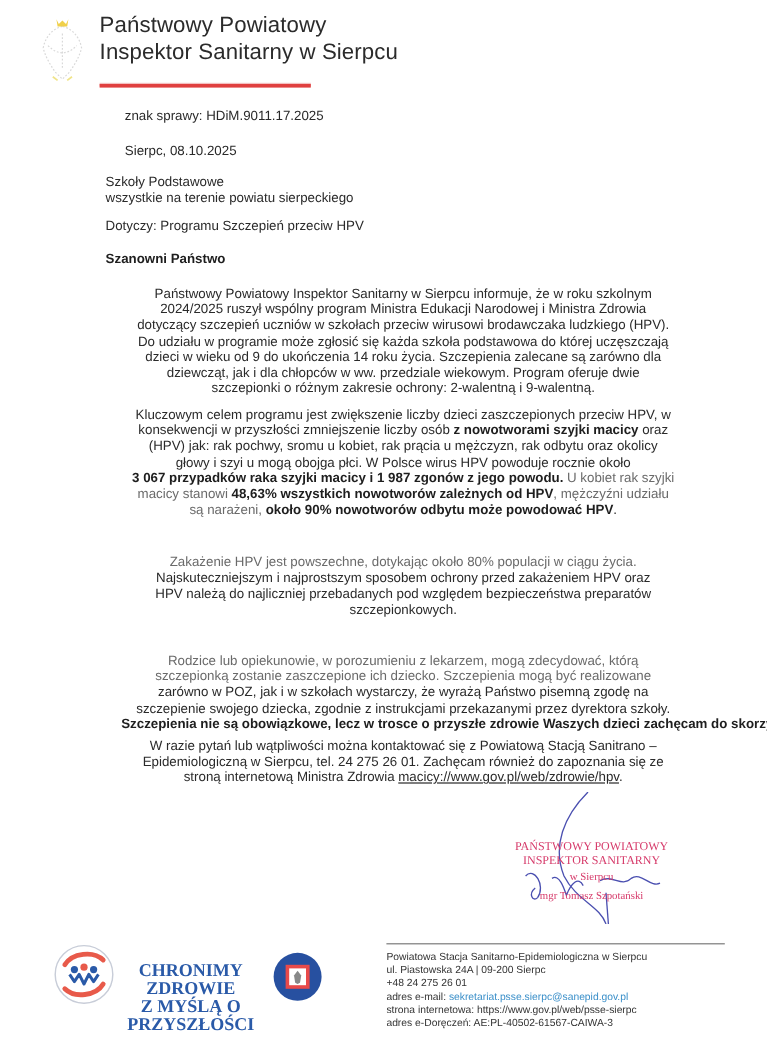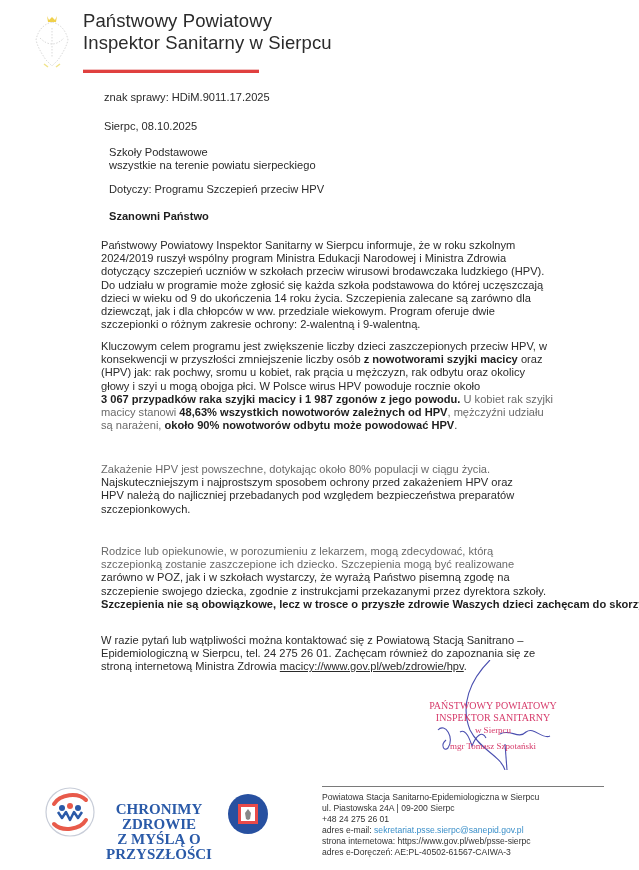--- a/index.html
+++ b/index.html
@@ -13,22 +13,22 @@
   .header-title {
     left: 83px; top: 10px; font-size: 18.5px; line-height: 22px; color: #2b2b2b;
     font-family: "Liberation Sans", sans-serif; letter-spacing: 0.1px;
   }
   .header-rule {
     left: 83px; top: 70px; width: 176px; height: 3px; background: #e0403f;
     box-shadow: 0 -1px 0 #f3c0c0;
   }
   .txt { font-family: "Liberation Sans", sans-serif; font-size: 11.1px; line-height: 13.2px; color: #2a2a2a; }
   .meta { left: 104px; }
-  .addr { left: 109px; }
-  .para { left: 101px; width: 470px; white-space: nowrap; }
+  .addr { left: 88px; }
+  .para { left: 101px; width: 470px; white-space: nowrap; text-align: center; }
   .para span.line { display: block; }
   b { font-weight: bold; color: #1e1e1e; }
   .gray { color: #6a6a6a; }
   .link { text-decoration: underline; color: #2a2a2a; }
   .sig-stamp {
     left: 418px; top: 700px; width: 150px; text-align: center;
     font-family: "Liberation Serif", serif; color: #d63a6a; font-size: 10px; line-height: 12px;
   }
   .sig-svg { left: 400px; top: 660px; width: 200px; height: 110px; }
   .footer-rule { left: 322px; top: 786px; width: 282px; height: 1px; background: #7a7a7a; }
@@ -69,21 +69,21 @@
 <div class="abs txt addr" style="top:146px">
   <div>Szkoły Podstawowe</div>
   <div>wszystkie na terenie powiatu sierpeckiego</div>
 </div>
 
 <div class="abs txt addr" style="top:183px">Dotyczy: Programu Szczepień przeciw HPV</div>
 <div class="abs txt addr" style="top:210px;font-weight:bold;color:#1e1e1e">Szanowni Państwo</div>
 
 <div class="abs txt para" style="top:239px">
   <span class="line">Państwowy Powiatowy Inspektor Sanitarny w Sierpcu informuje, że w roku szkolnym</span>
-  <span class="line">2024/2019 ruszył wspólny program Ministra Edukacji Narodowej i Ministra Zdrowia</span>
+  <span class="line">2024/2025 ruszył wspólny program Ministra Edukacji Narodowej i Ministra Zdrowia</span>
   <span class="line">dotyczący szczepień uczniów w szkołach przeciw wirusowi brodawczaka ludzkiego (HPV).</span>
   <span class="line">Do udziału w programie może zgłosić się każda szkoła podstawowa do której uczęszczają</span>
   <span class="line">dzieci w wieku od 9 do ukończenia 14 roku życia. Szczepienia zalecane są zarówno dla</span>
   <span class="line">dziewcząt, jak i dla chłopców w ww. przedziale wiekowym. Program oferuje dwie</span>
   <span class="line">szczepionki o różnym zakresie ochrony: 2-walentną i 9-walentną.</span>
 </div>
 
 <div class="abs txt para" style="top:340px">
   <span class="line">Kluczowym celem programu jest zwiększenie liczby dzieci zaszczepionych przeciw HPV, w</span>
   <span class="line"><span>konsekwencji w przyszłości zmniejszenie liczby osób </span><b>z nowotworami szyjki macicy</b><span> oraz</span></span>
@@ -103,21 +103,21 @@
 
 <div class="abs txt para" style="top:545px">
   <span class="line gray">Rodzice lub opiekunowie, w porozumieniu z lekarzem, mogą zdecydować, którą</span>
   <span class="line gray">szczepionką zostanie zaszczepione ich dziecko. Szczepienia mogą być realizowane</span>
   <span class="line">zarówno w POZ, jak i w szkołach wystarczy, że wyrażą Państwo pisemną zgodę na</span>
   <span class="line">szczepienie swojego dziecka, zgodnie z instrukcjami przekazanymi przez dyrektora szkoły.</span>
   <b class="line">Szczepienia nie są obowiązkowe, lecz w trosce o przyszłe zdrowie Waszych dzieci</b>
   <b class="line">zachęcam do skorzystania z tej możliwości.</b>
 </div>
 
-<div class="abs txt para" style="top:634px">
+<div class="abs txt para" style="top:616px">
   <span class="line">W razie pytań lub wątpliwości można kontaktować się z Powiatową Stacją Sanitrano –</span>
   <span class="line">Epidemiologiczną w Sierpcu, tel. 24 275 26 01. Zachęcam również do zapoznania się ze</span>
   <span class="line"><span>stroną internetową Ministra Zdrowia </span><span class="link">macicy://www.gov.pl/web/zdrowie/hpv</span><span>.</span></span>
 </div>
 
 <svg class="abs sig-svg" viewBox="0 0 200 110">
   <g fill="none" stroke="#4a4fb0" stroke-width="1.1">
     <path d="M90 0 C70 20 60 45 70 70 C80 90 100 95 105 110"></path>
     <path d="M38 70 C45 62 55 78 48 88 C44 92 40 85 46 80"></path>
     <path d="M60 72 C66 68 70 80 72 86 C76 76 82 70 86 78"></path>

